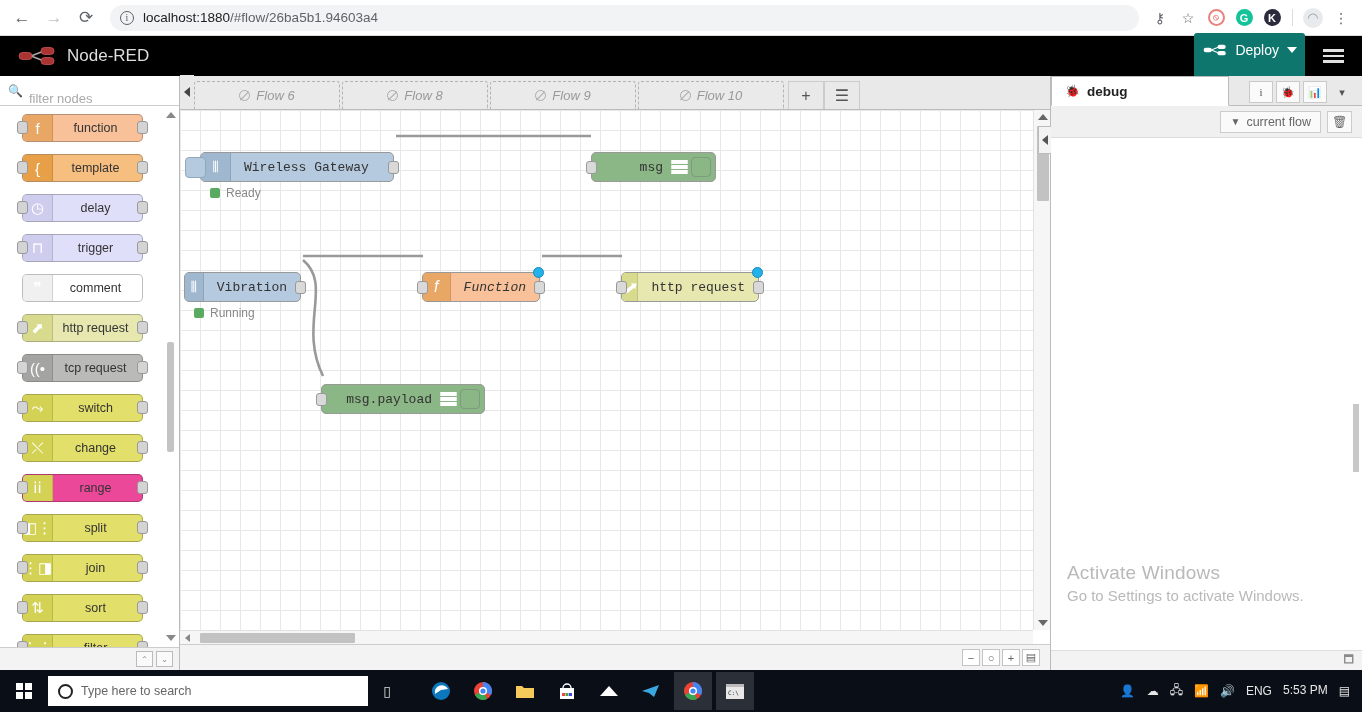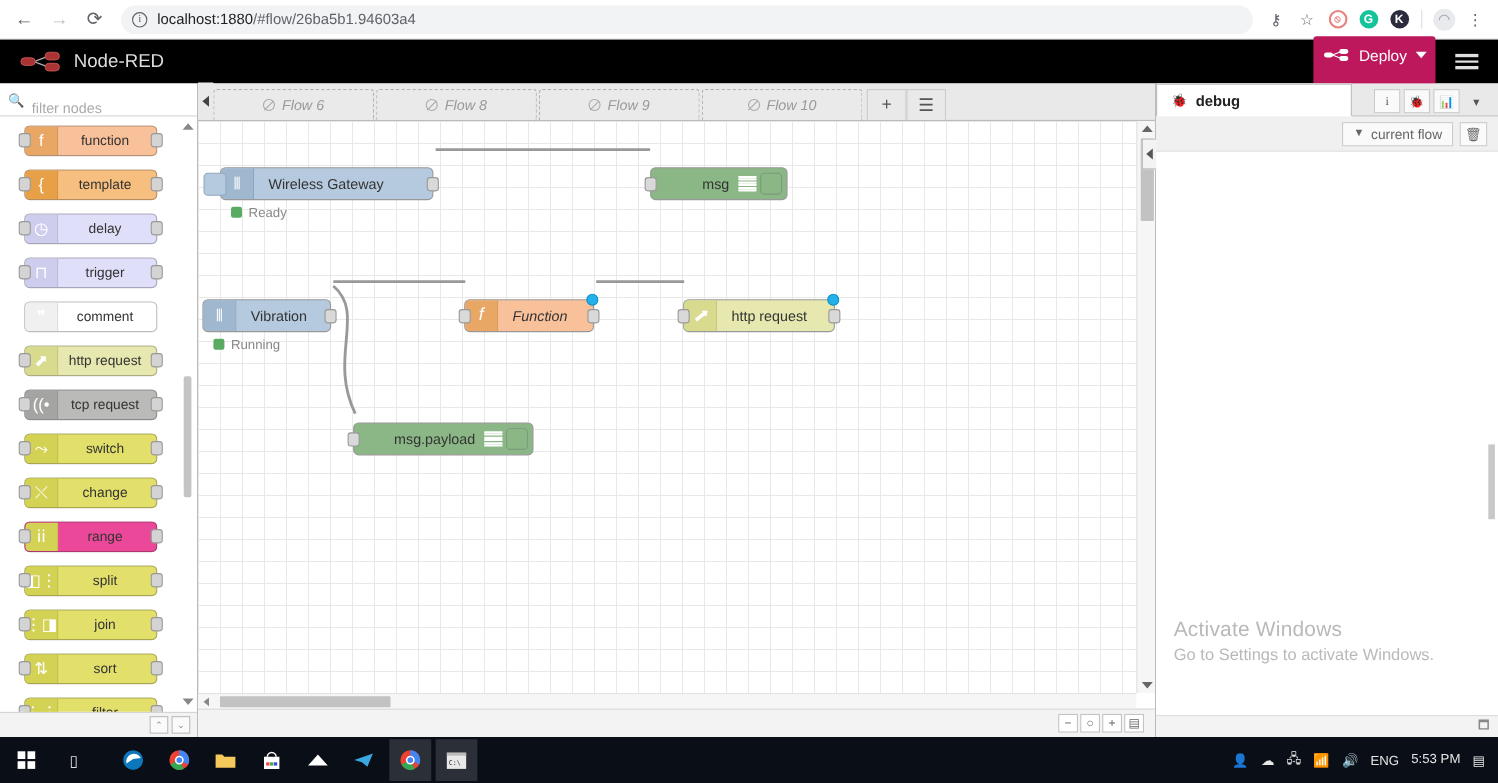--- a/index.html
+++ b/index.html
@@ -47,21 +47,21 @@
 
   
   .nr-header {
     height: 40px; background: #000; display: flex; align-items: center;
     padding: 0 0 0 18px; position: relative;
   }
   .nr-logo { display: flex; align-items: center; gap: 11px; }
   .nr-title { color: #ddd; font-size: 17px; }
   .nr-right { margin-left: auto; display: flex; align-items: center; gap: 14px; padding-right: 14px; }
   .deploy-btn {
-    background: #be185d; border-radius: 3px; height: 46px; display: flex;
+    background: #0f766e; border-radius: 3px; height: 46px; display: flex;
     align-items: center; padding: 0 8px 12px 9px; gap: 8px; cursor: pointer;
   }
   .deploy-label { color: #fff; font-size: 14px; }
   .caret-down {
     width: 0; height: 0; border-left: 5px solid transparent; border-right: 5px solid transparent;
     border-top: 6px solid #fff;
   }
   .hamburger { display: flex; flex-direction: column; gap: 3px; cursor: pointer; padding: 4px; }
   .hamburger i { display: block; width: 21px; height: 2.5px; background: #e0e0e0; }
 
@@ -167,21 +167,21 @@
   }
   .node {
     position: absolute; height: 30px; border-radius: 5px; border: 1px solid #999;
     display: flex; align-items: center; cursor: move;
   }
   .node .nicon {
     width: 30px; height: 100%; border-right: 1px solid rgba(0,0,0,.1);
     border-radius: 4px 0 0 4px; background: rgba(0,0,0,.05);
     display: flex; align-items: center; justify-content: center; color: #fff; font-size: 16px;
   }
-  .node .nlabel { padding: 0 13px; font-size: 13px; color: #333; white-space: nowrap; }
+  .node .nlabel { padding: 0 13px; font-size: 13px; color: #333; white-space: nowrap; font-family: Liberation Mono, monospace; }
   .cport {
     position: absolute; width: 11px; height: 13px; background: #d9d9d9;
     border: 1px solid #999; border-radius: 3px; top: 8px;
   }
   .cport.in { left: -6px; } .cport.out { right: -6px; }
   .changed-dot {
     position: absolute; width: 11px; height: 11px; border-radius: 50%;
     background: #24b0e8; border: 1px solid #0d8ec4; right: -5px; top: -6px;
   }
   .status-line {
@@ -616,20 +616,24 @@
 
 <div class="taskbar">
   <div class="tb-start">
     <div class="win-logo">
         <i></i>
         <i></i>
         <i></i>
         <i></i>
       </div>
   </div>
+  <div class="tb-search">
+    <span class="circ"></span>
+    <span>Type here to search</span>
+  </div>
   <div class="tb-app" style="color:#ddd;font-size:14px;">▯</div>
   <div class="tb-apps">
     <div class="tb-app">
       <svg width="20" height="20" viewBox="0 0 20 20">
           <circle cx="10" cy="10" r="9" fill="#0c77bd"></circle>
           <path d="M4 13 A7 7 0 0 1 17 8 L10 9 Z" fill="#fff"></path>
         </svg>
     </div>
     <div class="tb-app">
       <svg width="20" height="20" viewBox="0 0 20 20">

